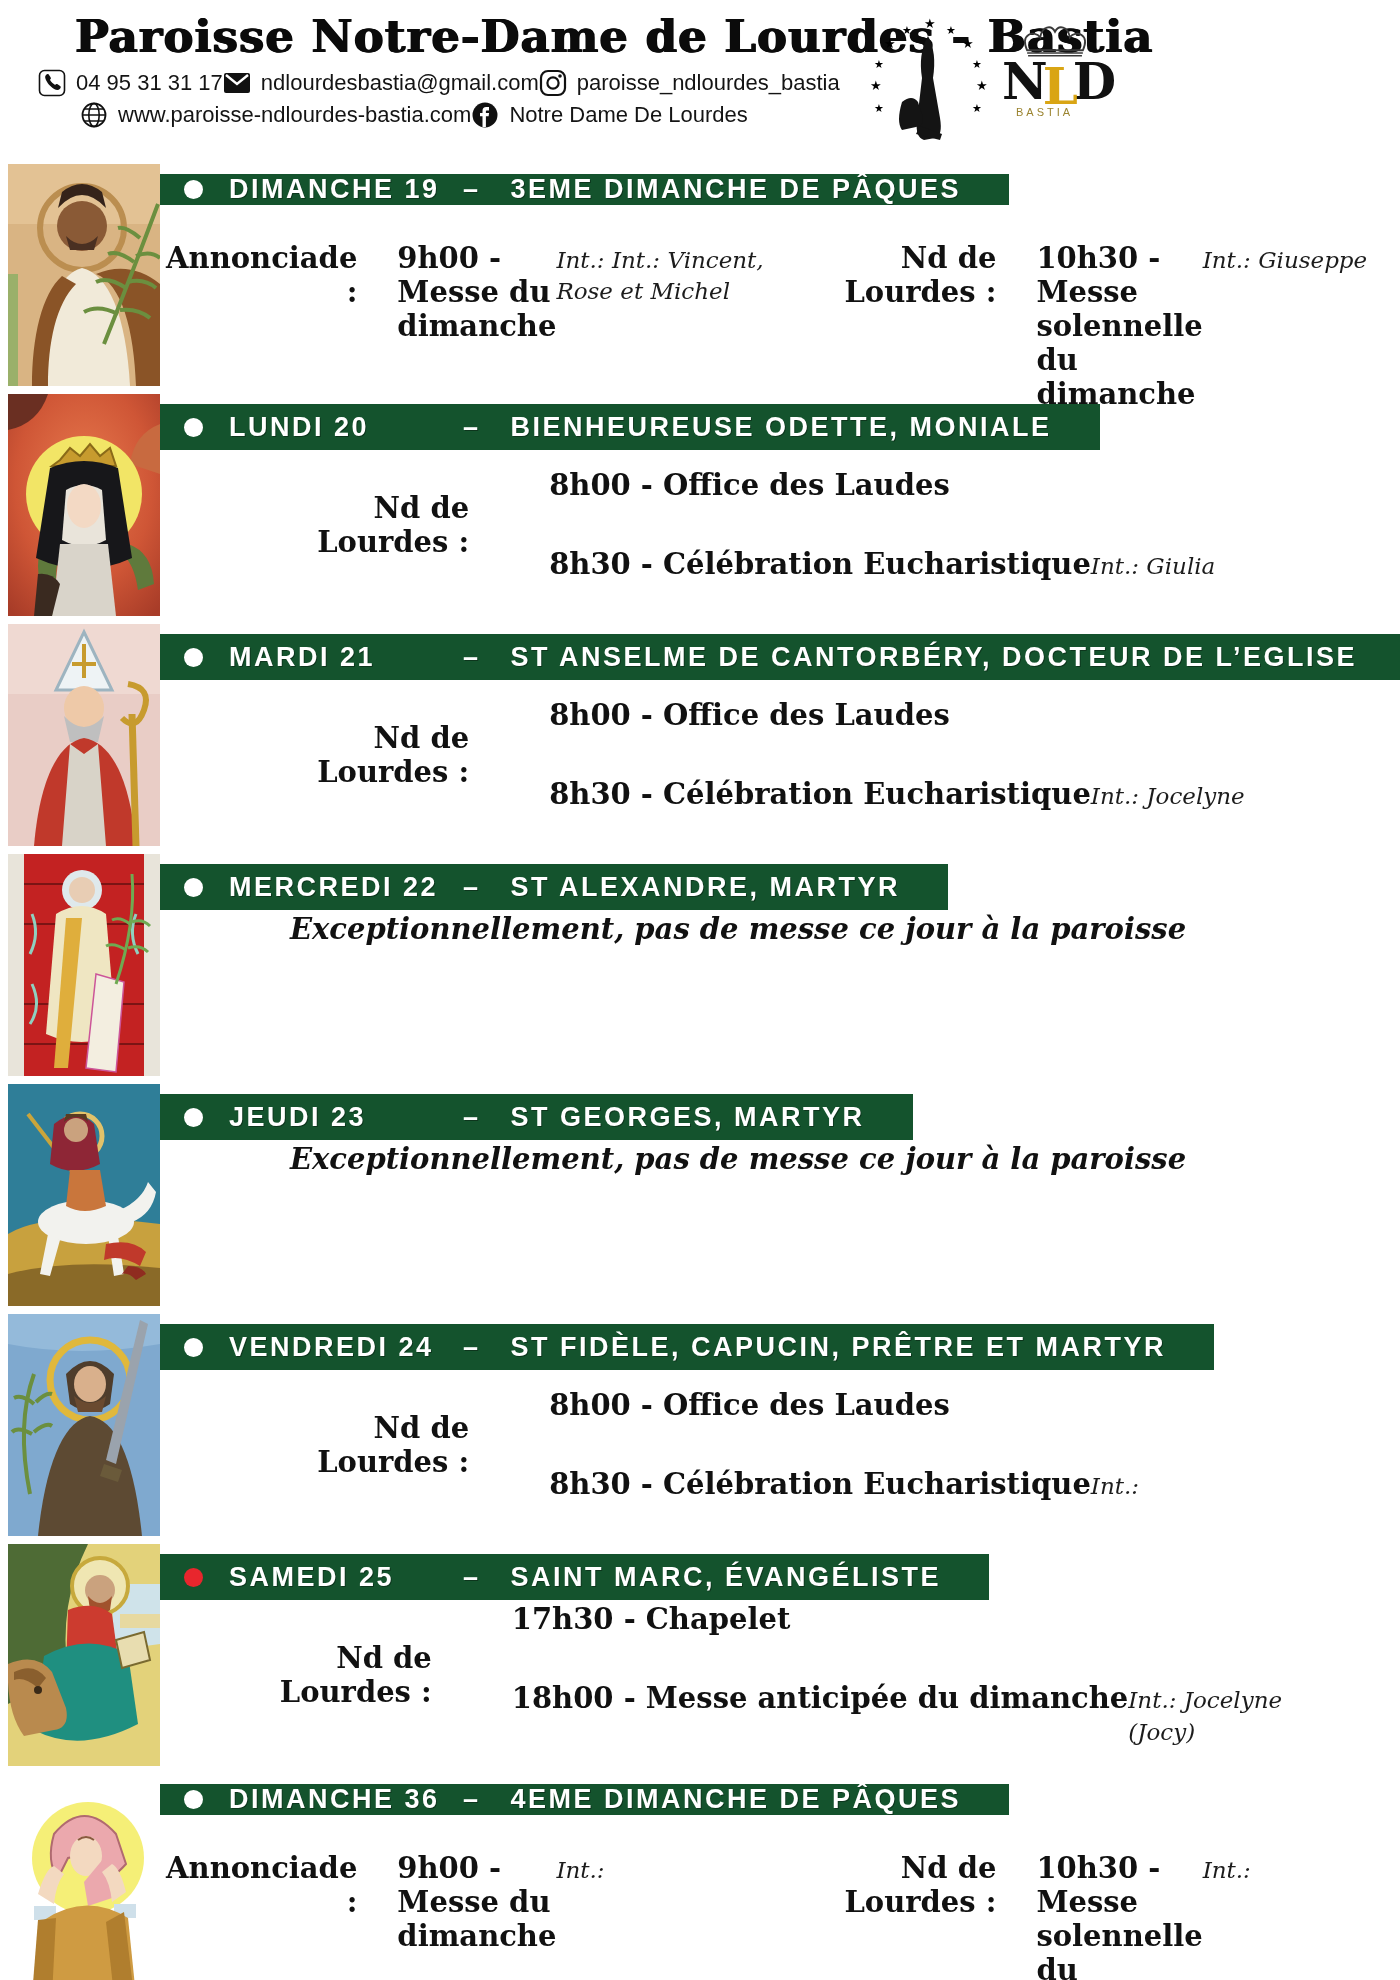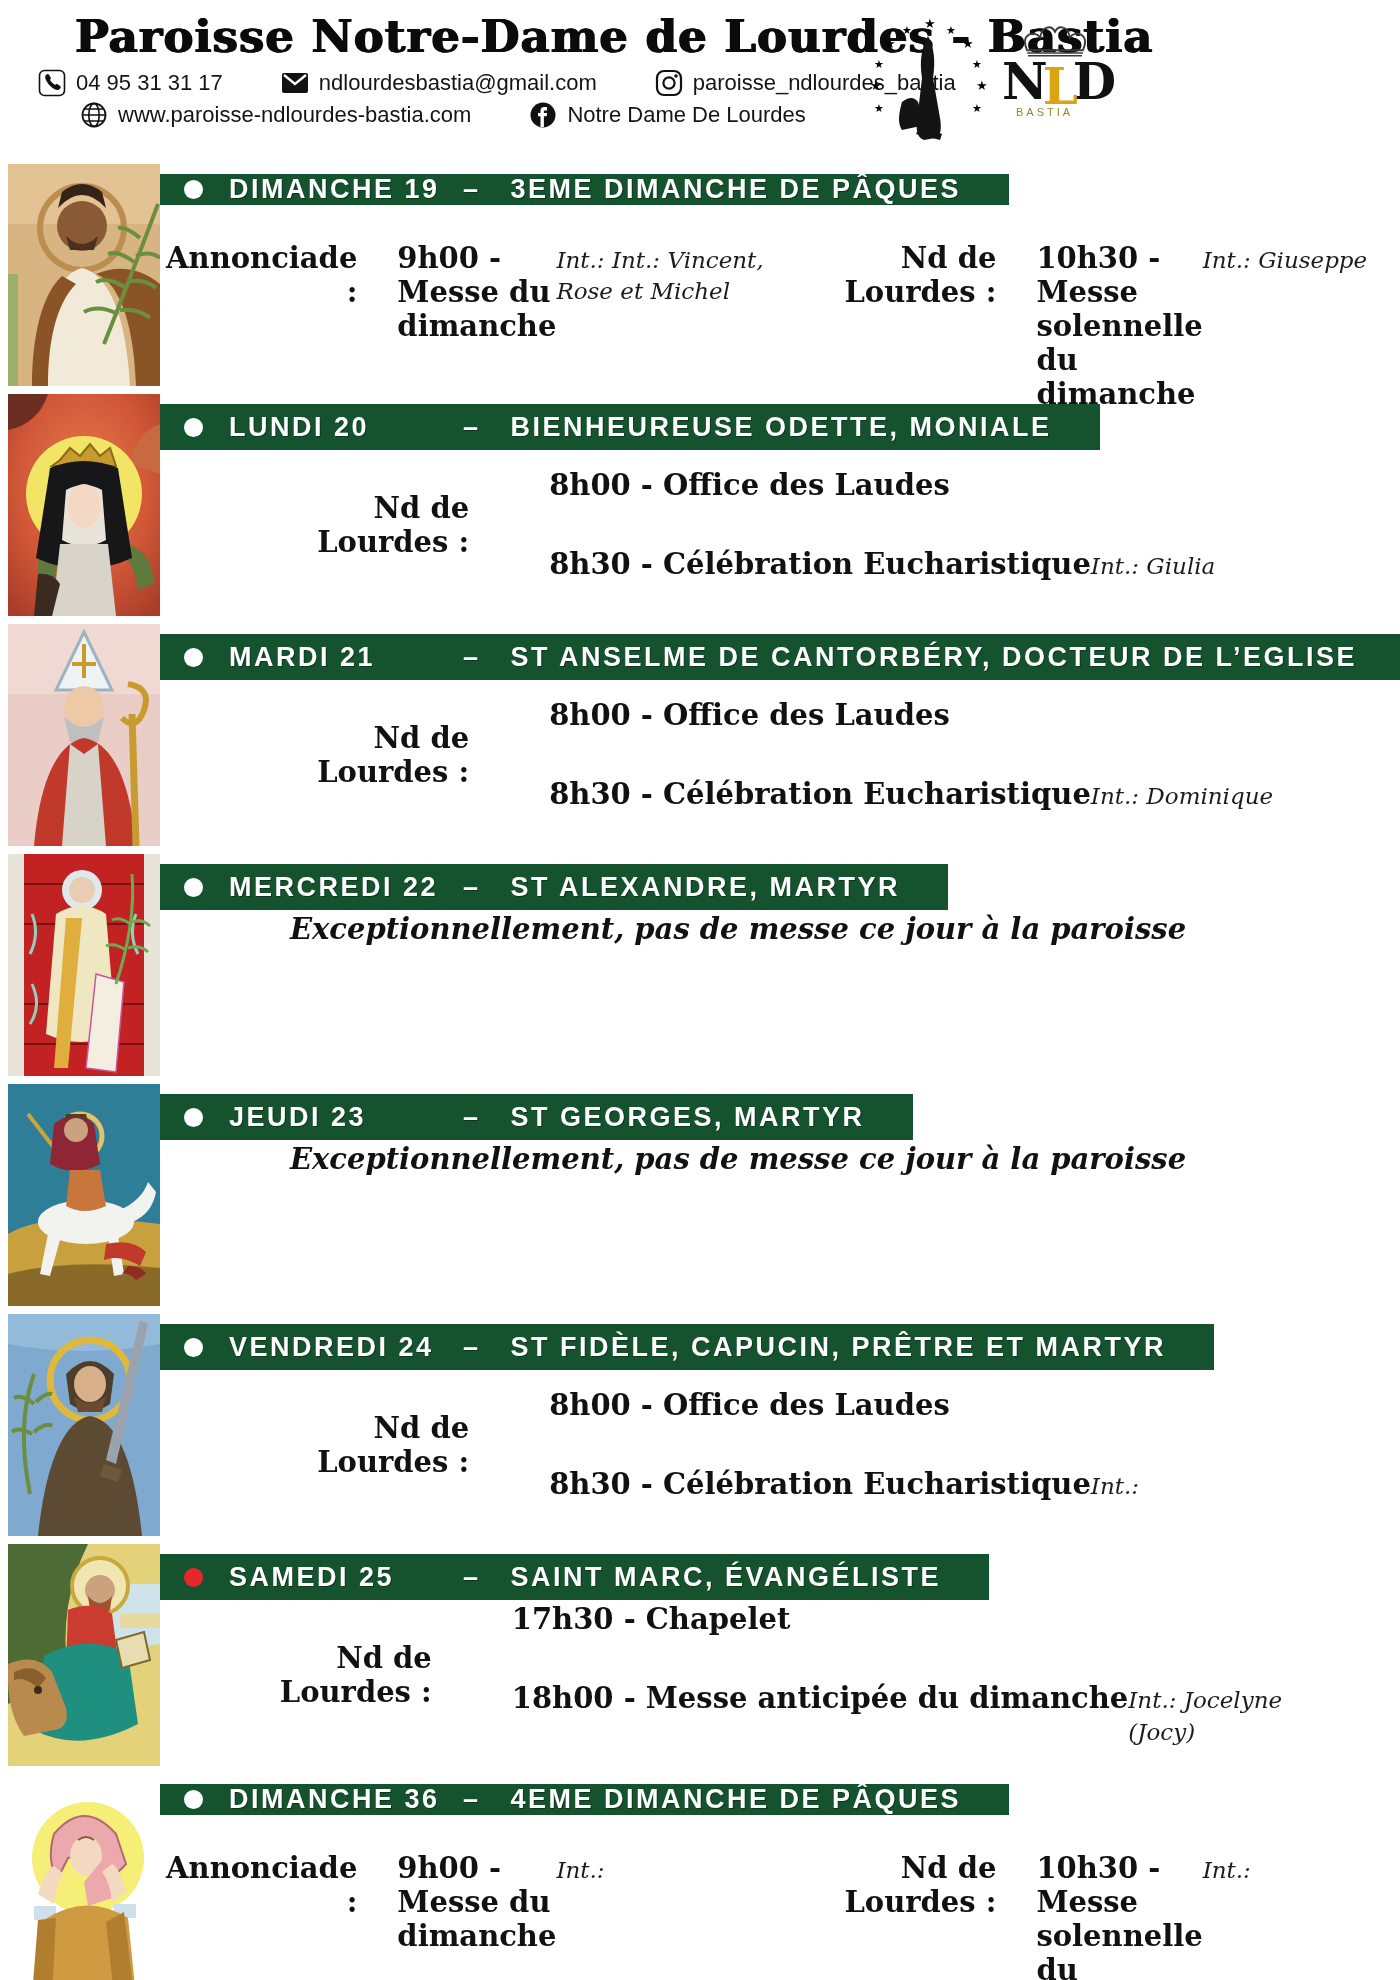--- a/index.html
+++ b/index.html
@@ -7,21 +7,21 @@
     width:1400px;height:1980px;background:#ffffff;
     font-family:"Liberation Sans",sans-serif;color:#111;overflow:hidden;position:relative;
   }
   
   .header{height:138px;position:relative;}
   .main-title{
     font-family:"DejaVu Serif","Liberation Serif",serif;font-weight:bold;
     font-size:45px;letter-spacing:1px;margin:10px 0 0 75px;color:#0b0b0b;
     text-shadow:0.8px 0 #0b0b0b,-0.8px 0 #0b0b0b;
   }
-  .contact-row{display:flex;align-items:center;gap:58px;margin-left:38px;margin-top:6px;text-align:right;}
+  .contact-row{display:flex;align-items:center;margin-left:38px;margin-top:6px;text-align:right;}
   .contact-row.second{margin-left:80px;margin-top:4px;}
   .contact-item{display:flex;align-items:center;gap:10px;font-size:22px;color:#141414;}
   .cicon{width:28px;height:28px;flex:0 0 auto;}
   .logo-madonna{position:absolute;left:862px;top:4px;width:135px;height:130px;}
   .nld-box{position:absolute;left:1002px;top:12px;width:105px;text-align:center;}
   .nld-crown{width:78px;height:38px;display:block;margin:0 auto;}
   .nld-text{font-family:"DejaVu Serif",serif;font-weight:bold;font-size:50px;line-height:44px;color:#111;}
   .nld-text .gold{color:#d9a514;margin:0 -5px;position:relative;top:5px;}
   .nld-city{font-size:11px;letter-spacing:3px;color:#9b8430;margin-top:2px;text-align:left;padding-left:14px;}
   
@@ -245,21 +245,21 @@
     </div>
     <div class="sched">
       <div class="group">
         <span class="loc">Nd de Lourdes :</span>
         <div class="events">
           <div class="event-line">
               <span class="event">8h00 - Office des Laudes</span>
             </div>
           <div class="event-line">
             <span class="event">8h30 - Célébration Eucharistique</span>
-            <span class="intent">Int.: Dominique</span>
+            <span class="intent">Int.: Jocelyne</span>
           </div>
         </div>
       </div>
     </div>
   </div>
 </section>
 
 <section class="day-section">
   <div class="saint-img">
     <svg viewBox="0 0 152 222" preserveAspectRatio="none">

